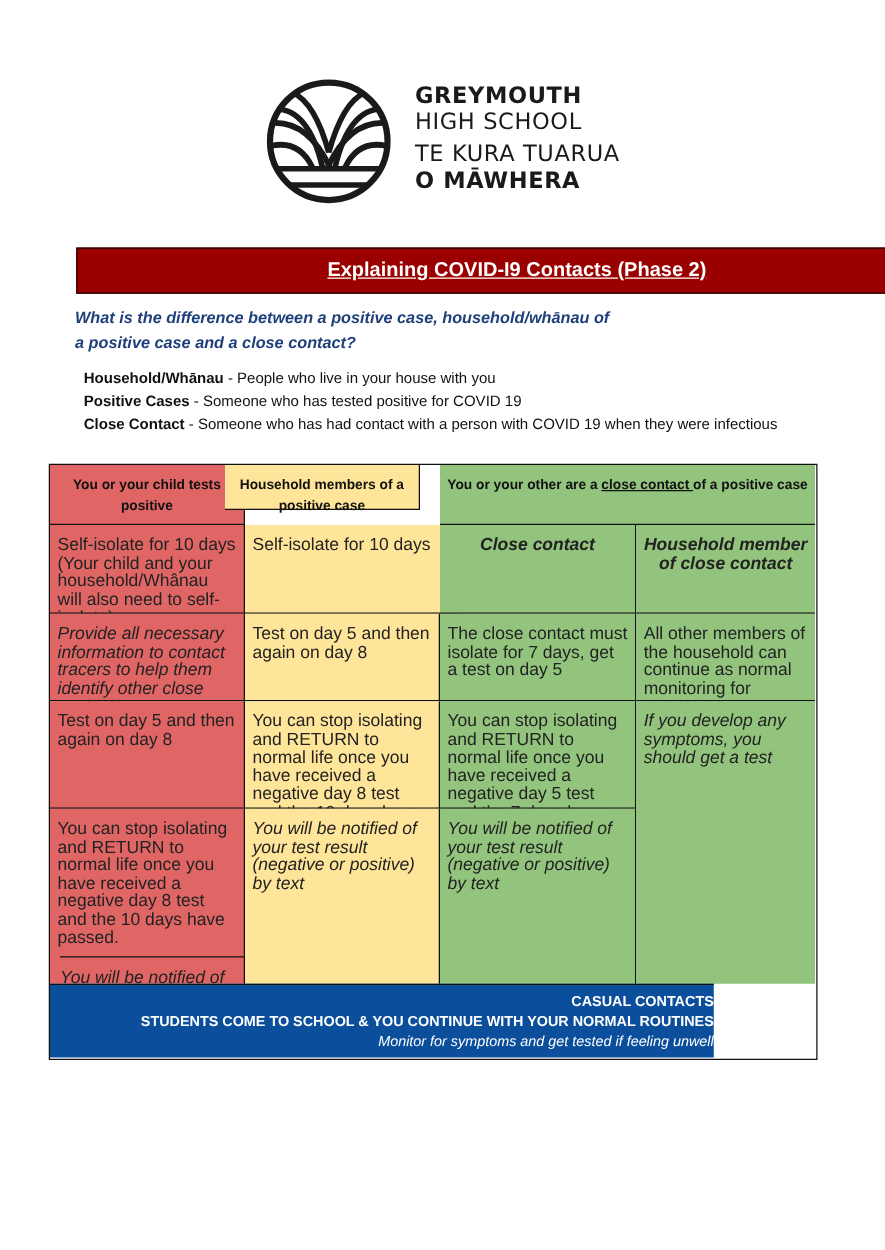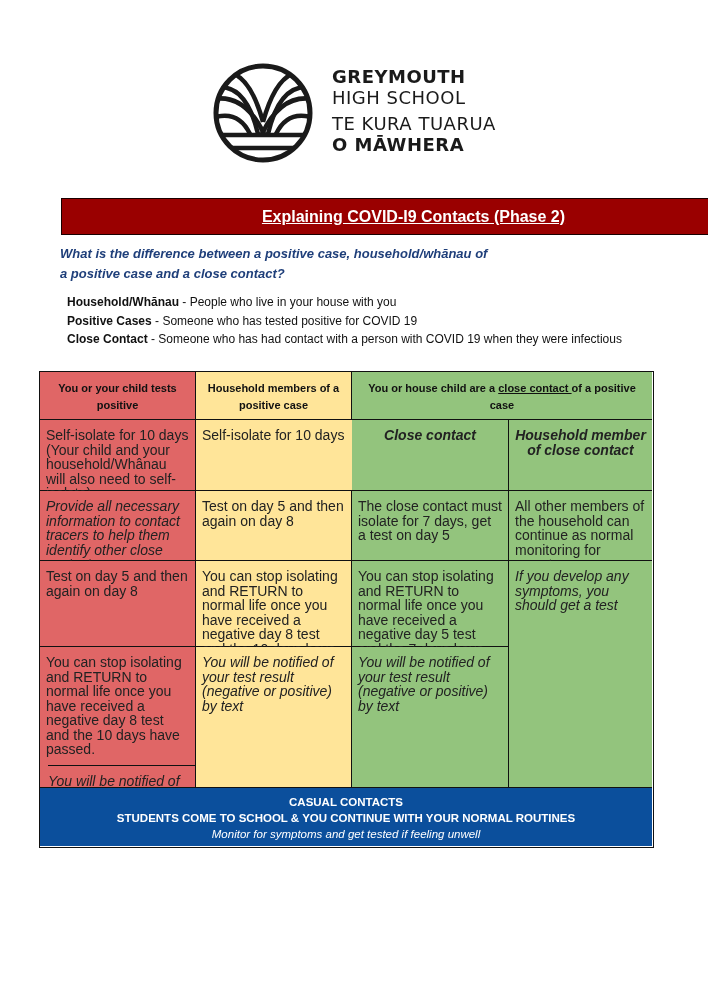--- a/index.html
+++ b/index.html
@@ -17,21 +17,21 @@
 
   .tbl { position:absolute; left:39px; top:371px; width:615px; height:477px; border:1.5px solid #111; box-sizing:border-box; }
   .cell { position:absolute; box-sizing:border-box; border-right:1.5px solid #111; border-bottom:1.5px solid #111; padding:8px 6px; font-size:14px; line-height:14.5px; color:#222; }
   .red { background:#e06666; }
   .yel { background:#ffe599; }
   .grn { background:#93c47d; }
   .hdr { font-weight:bold; font-size:11px; line-height:17px; text-align:center; color:#111; padding:8px 4px; }
   .ital { font-style:italic; }
   .ctr { text-align:center; font-weight:bold; font-style:italic; }
   .ul { text-decoration:underline; }
-  .casual { position:absolute; left:0; top:415px; width:612px; height:59px; background:#0b4f9c; color:#fff; text-align:center; font-size:11.5px; line-height:16px; padding-top:6px; box-sizing:border-box; border-top:1.5px solid #111; }
+  .casual { position:absolute; left:0; top:415px; width:531px; height:59px; background:#0b4f9c; color:#fff; text-align:right; font-size:11.5px; line-height:16px; padding-top:6px; box-sizing:border-box; border-top:1.5px solid #111; }
   .casual .bold { font-weight:bold; }
   .casual .it { font-style:italic; }
 </style>
 </head>
 <body>
 
 <svg class="logo" viewBox="0 0 102 102">
   <defs>
       <clipPath id="cc">
         <circle cx="51" cy="51" r="46"></circle>
@@ -67,22 +67,22 @@
 
 <div class="defs">
   <div><b>Household/Whānau</b><span> - People who live in your house with you</span></div>
   <div><b>Positive Cases</b><span> - Someone who has tested positive for COVID 19</span></div>
   <div><b>Close Contact</b><span> - Someone who has had contact with a person with COVID 19 when they were infectious</span></div>
 </div>
 
 <div class="tbl">
 
   <div class="cell red hdr" style="left:0;top:0;width:156px;height:48px;">You or your child tests positive</div>
-  <div class="cell yel hdr" style="left:156px;top:0;width:156px;height:48px;text-align:center;">Household members of a positive case</div>
-  <div class="cell grn hdr" style="left:312px;top:0;width:300px;height:48px;border-right:none;"><span>You or house child are a </span><span class="ul">close contact </span><span>of a positive case</span></div>
+  <div class="cell yel hdr" style="left:140px;top:0;width:156px;height:36px;text-align:center;">Household members of a positive case</div>
+  <div class="cell grn hdr" style="left:312px;top:0;width:300px;height:48px;border-right:none;"><span>You or your other are a </span><span class="ul">close contact </span><span>of a positive case</span></div>
 
   <div class="cell red" style="left:0;top:48px;width:156px;height:71px;">Self-isolate for 10 days (Your child and your household/Whânau will also need to self-isolate)</div>
   <div class="cell red" style="left:0;top:119px;width:156px;height:70px;font-style:italic;">Provide all necessary information to contact tracers to help them identify other close contacts</div>
   <div class="cell red" style="left:0;top:189px;width:156px;height:86px;">Test on day 5 and then again on day 8</div>
   <div class="cell red" style="left:0;top:275px;width:156px;height:140px;border-bottom:none;">
     <div>You can stop isolating and RETURN to normal life once you have received a negative day 8 test and the 10 days have passed.</div>
     <div style="border-top:1.5px solid #111;margin:8px -6px 0 2px;padding:8px 0 0 0;" class="ital">You will be notified of your test result (negative or positive) by text</div>
   </div>
 
   <div class="cell yel" style="left:156px;top:48px;width:172px;height:71px;">Self-isolate for 10 days</div>

